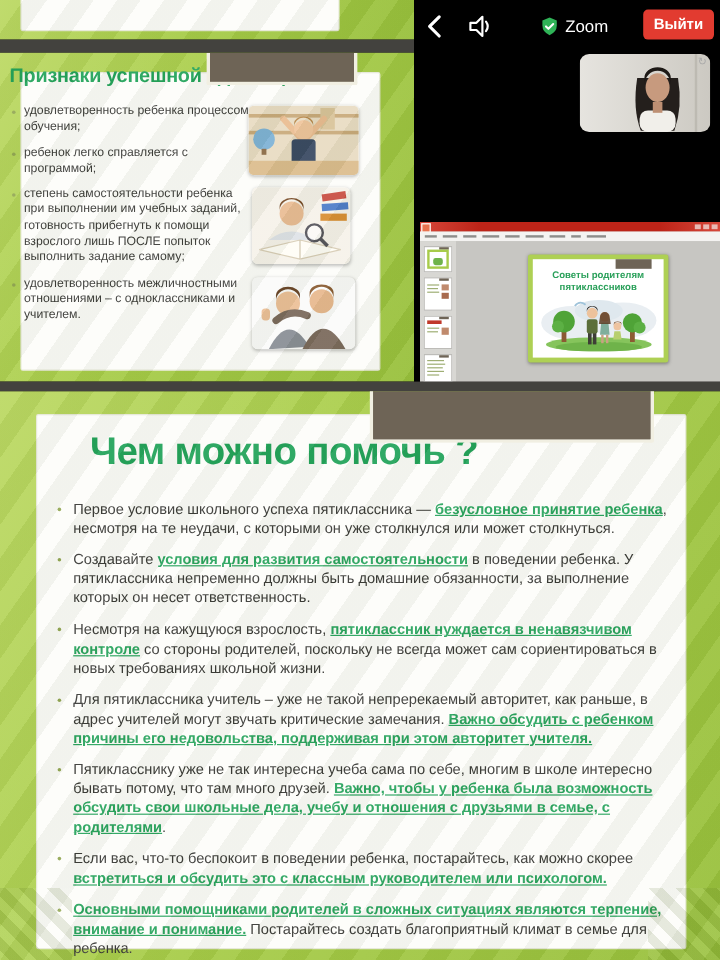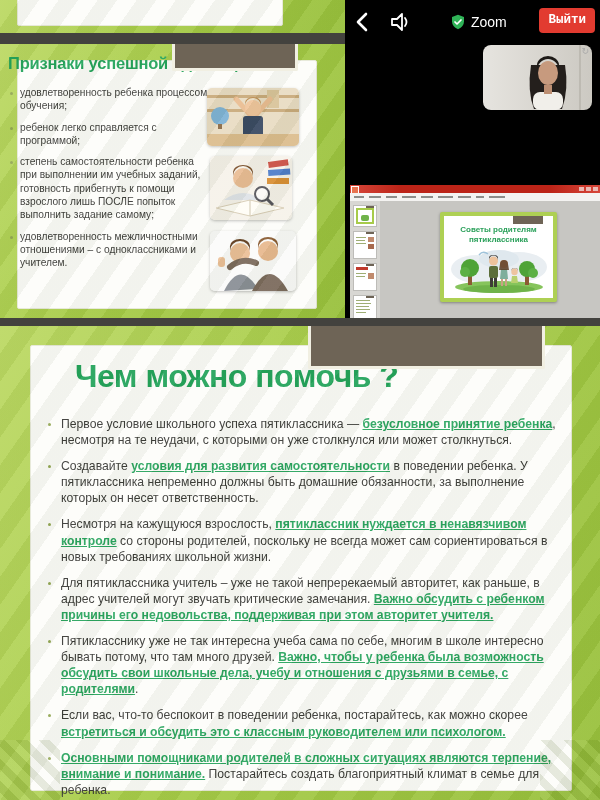--- a/index.html
+++ b/index.html
@@ -36,21 +36,21 @@
   #photo3{left:210px;top:187px;width:86px;height:60px;}
 
   
   #zoom-region{position:absolute;left:345px;top:0;width:255px;height:332px;background:#000;}
   #zoom-topbar{position:absolute;left:0;top:0;width:255px;height:44px;}
   #back-button{position:absolute;left:6px;top:10px;width:24px;height:24px;}
   #speaker-button{position:absolute;left:44px;top:11px;width:24px;height:22px;}
   #zoom-badge{position:absolute;left:105px;top:11px;height:22px;display:flex;align-items:center;gap:5px;}
   #zoom-badge span{color:#fff;font-size:14px;}
   #leave-button{position:absolute;right:5px;top:8px;background:#e23b30;color:#fff;font-size:12.5px;
-    font-weight:bold;border:none;border-radius:4px;padding:6px 9px;line-height:1;font-family:Liberation Mono, monospace;}
+    font-weight:bold;border:none;border-radius:4px;padding:6px 9px;line-height:1;}
   #self-video{position:absolute;left:138px;top:45px;width:109px;height:65px;border-radius:8px;overflow:hidden;}
   #flip-camera-icon{position:absolute;right:3px;top:1px;color:#aaa;font-size:9px;z-index:2;}
 
   
   #ppt-window{position:absolute;left:5px;top:185px;width:250px;height:133px;background:#c8c7c3;}
   #ppt-titlebar{position:absolute;left:0;top:0;width:250px;height:8px;
     background:linear-gradient(90deg,#d7473a,#bc2418 20%,#bc2418 80%,#d7473a);}
   #ppt-app-icon{position:absolute;left:1px;top:1px;width:6px;height:6px;background:#e8734f;border:1px solid #fff;}
   #ppt-win-controls{position:absolute;right:2px;top:2px;display:flex;gap:2px;}
   #ppt-win-controls i{width:5px;height:4px;background:#e9b9b4;display:block;}
@@ -248,21 +248,21 @@
           <span class="line" style="top:10px;width:13px"></span>
             <span class="line" style="top:13px;width:14px"></span>
           <span class="line" style="top:16px;width:10px"></span>
         </div>
 
       </div>
       <div id="ppt-canvas">
         <div id="ppt-slide">
           <div id="ppt-slide-inner">
             <div id="ppt-slide-tab"></div>
-            <div id="ppt-slide-title">Советы родителям пятиклассника</div>
+            <div id="ppt-slide-title">Советы родителям пятиклассников</div>
             <svg width="100" height="46" viewBox="0 0 100 46" style="display:block;margin:2px auto 0;">
               <ellipse cx="28" cy="22" rx="26" ry="14" fill="#e9eef2"></ellipse>
               <ellipse cx="70" cy="20" rx="28" ry="15" fill="#e9eef2"></ellipse>
               <ellipse cx="50" cy="12" rx="20" ry="9" fill="#dfe8ee"></ellipse>
               <path d="M30 8 q4 -5 9 -1" fill="none" stroke="#9fc3da" stroke-width="1.5"></path>
               <ellipse cx="50" cy="40" rx="44" ry="6" fill="#86c45c"></ellipse>
               <ellipse cx="50" cy="42" rx="36" ry="4" fill="#6fb34a"></ellipse>
               <rect x="19" y="27" width="4" height="11" fill="#8c5a33"></rect>
               <circle cx="21" cy="21" r="9" fill="#4fa337"></circle>
               <circle cx="16" cy="25" r="5" fill="#5cb044"></circle>

